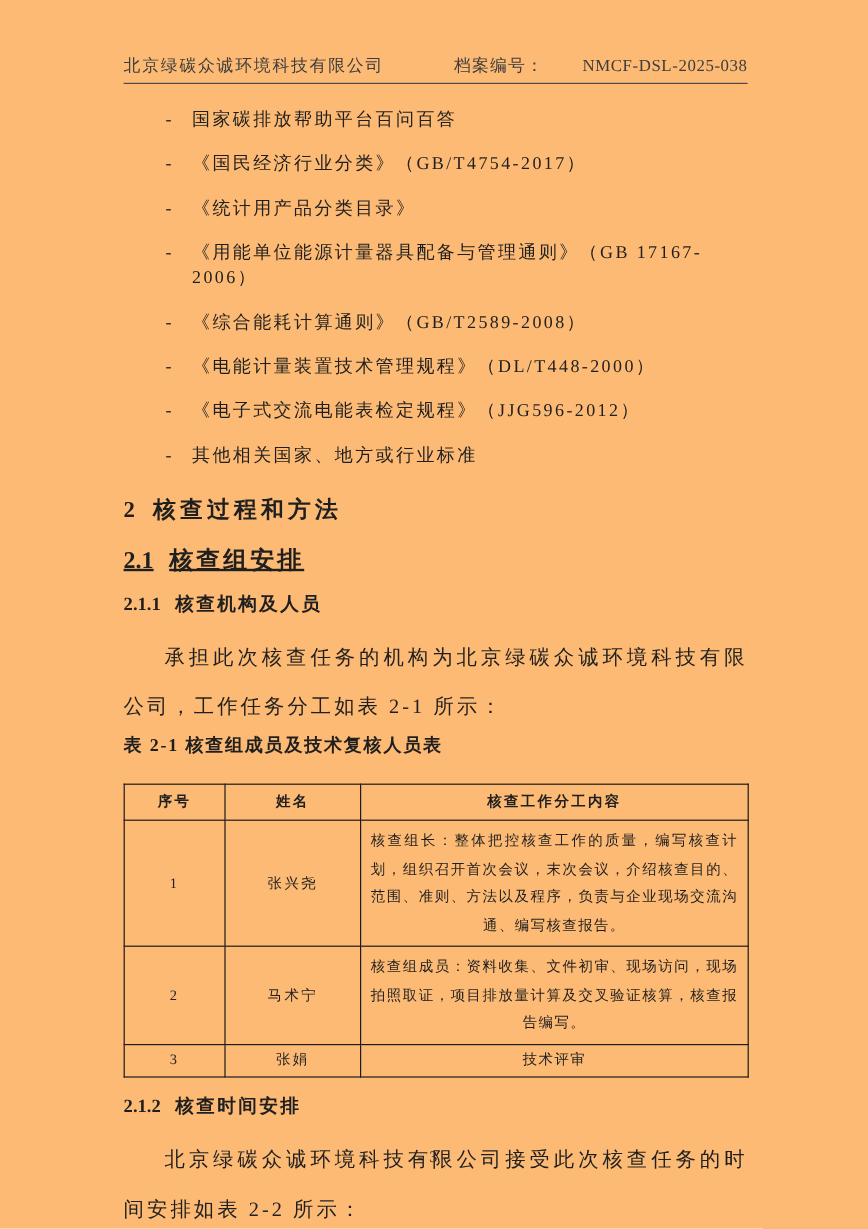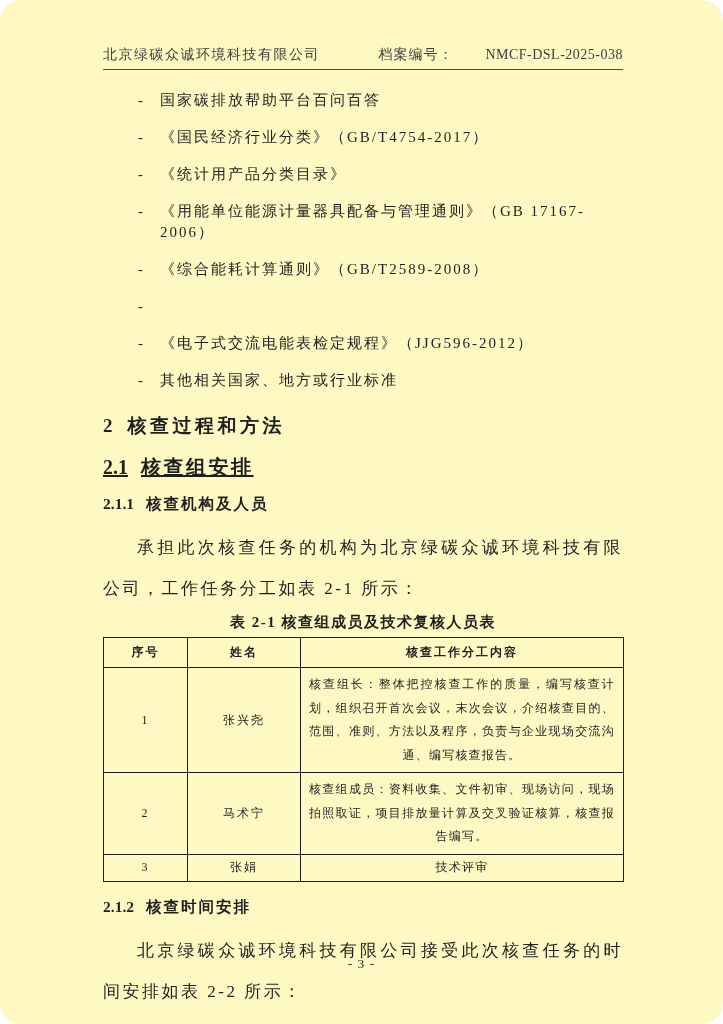--- a/index.html
+++ b/index.html
@@ -6,23 +6,22 @@
   html, body { background: #ffffff; }
   body {
     font-family: "Liberation Serif", "DejaVu Serif", serif;
     color: #1f1f1f;
   }
   .page {
     position: relative;
     width: 723px;
     height: 1024px;
     margin: 0 auto;
-    background: #fef9c3;
+    background: #fdba74;
     overflow: hidden;
-    border-radius: 21px;
   }
   .content {
     padding: 46px 100px 0 103px; 
   }
 
   
   .doc-header {
     display: flex;
     justify-content: space-between;
     align-items: flex-end;
@@ -98,22 +97,22 @@
     font-size: 17px;
     line-height: 41px;
     letter-spacing: 2.5px;
     text-align: justify;
     text-indent: 2em;
   }
 
   
   .table-caption {
     margin-top: 2px;
-    margin-bottom: 4px;
-    text-align: center;
+    margin-bottom: 20px;
+    text-align: left;
     font-weight: 700;
     font-size: 15px;
     line-height: 22px;
     letter-spacing: 1.5px;
   }
   table.verifier {
     width: 520px;
     border-collapse: collapse;
     table-layout: fixed;
   }
@@ -192,20 +191,21 @@
       <li>
         <span class="dash">-</span>
         <span>《用能单位能源计量器具配备与管理通则》（GB 17167-2006）</span>
       </li>
       <li>
         <span class="dash">-</span>
         <span>《综合能耗计算通则》（GB/T2589-2008）</span>
       </li>
       <li>
         <span class="dash">-</span>
+        <span>《电能计量装置技术管理规程》（DL/T448-2000）</span>
       </li>
       <li>
         <span class="dash">-</span>
         <span>《电子式交流电能表检定规程》（JJG596-2012）</span>
       </li>
       <li>
         <span class="dash">-</span>
         <span>其他相关国家、地方或行业标准</span>
       </li>
     </ul>

